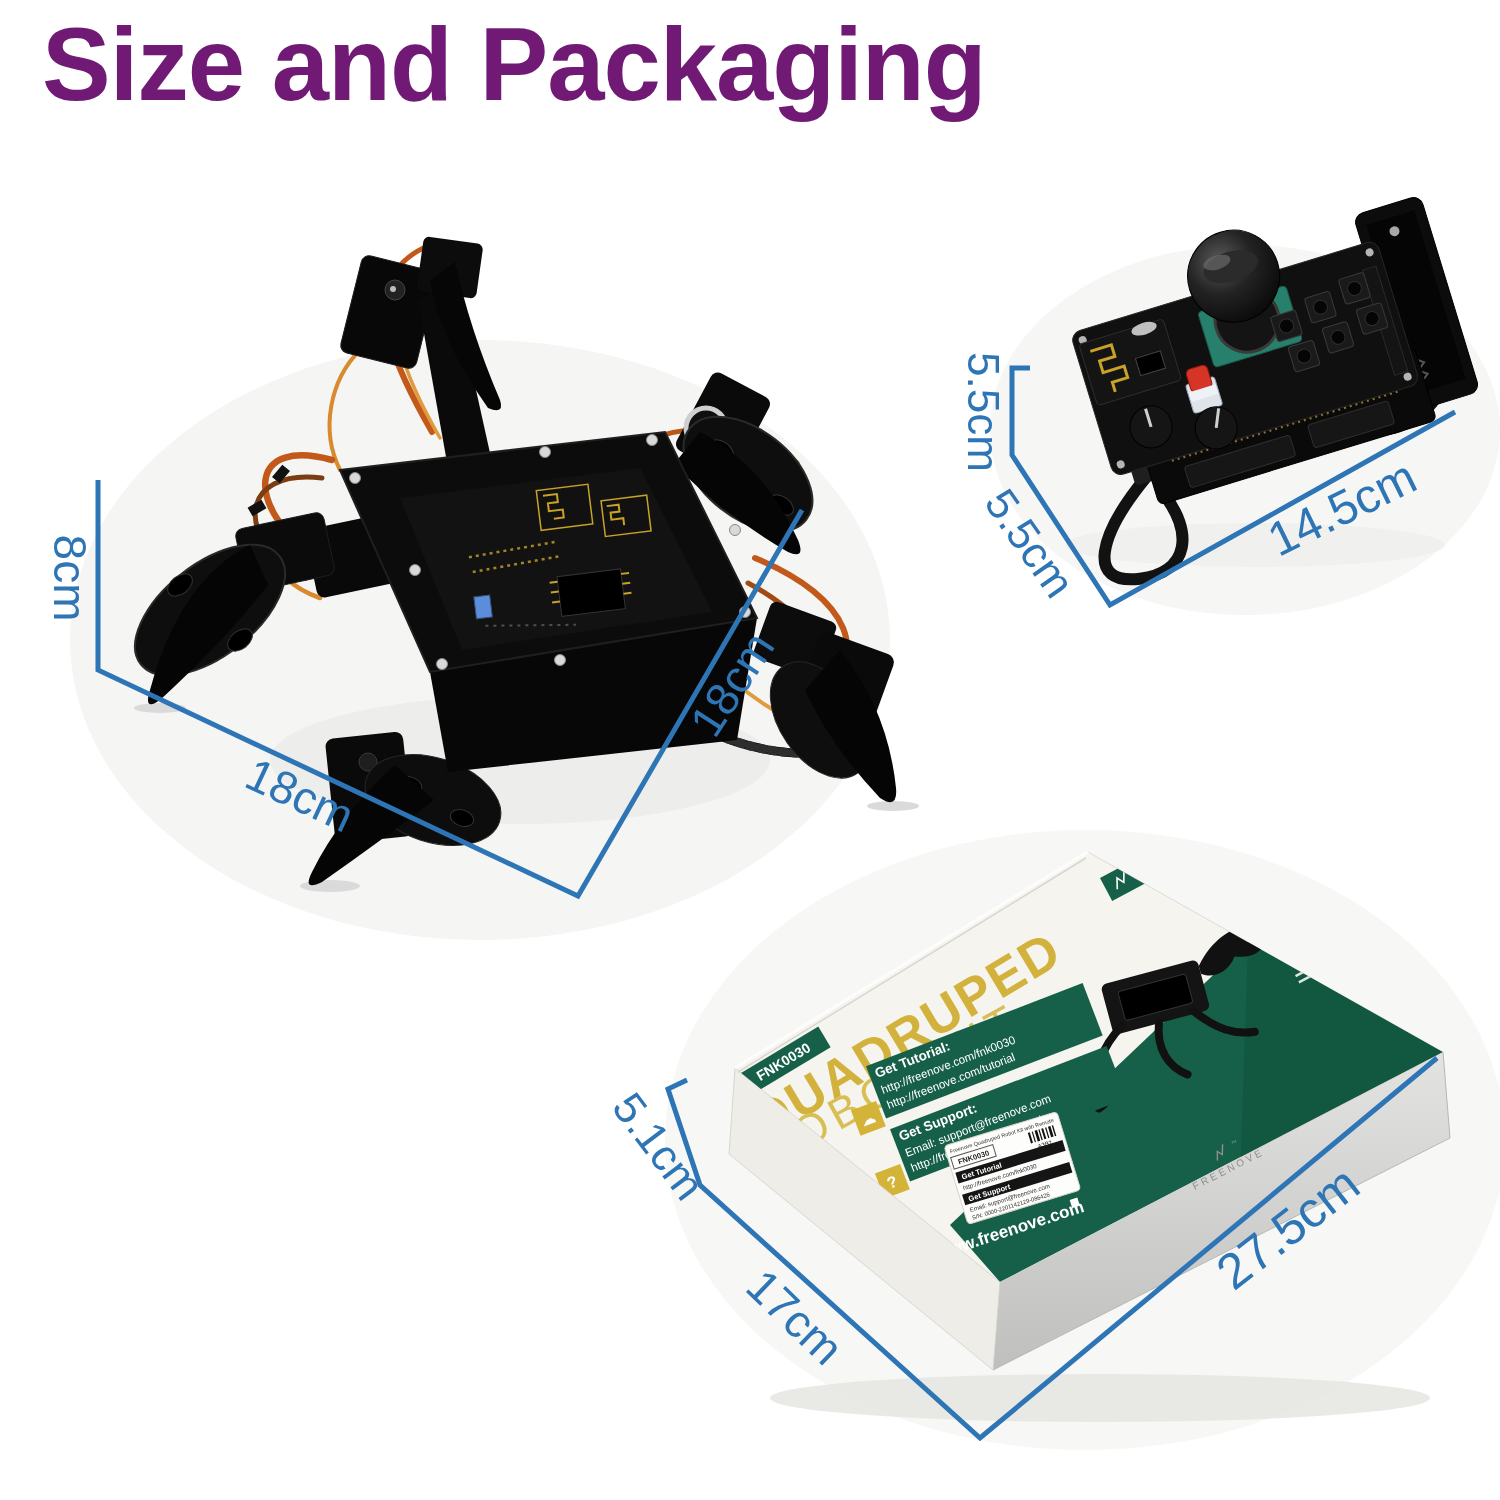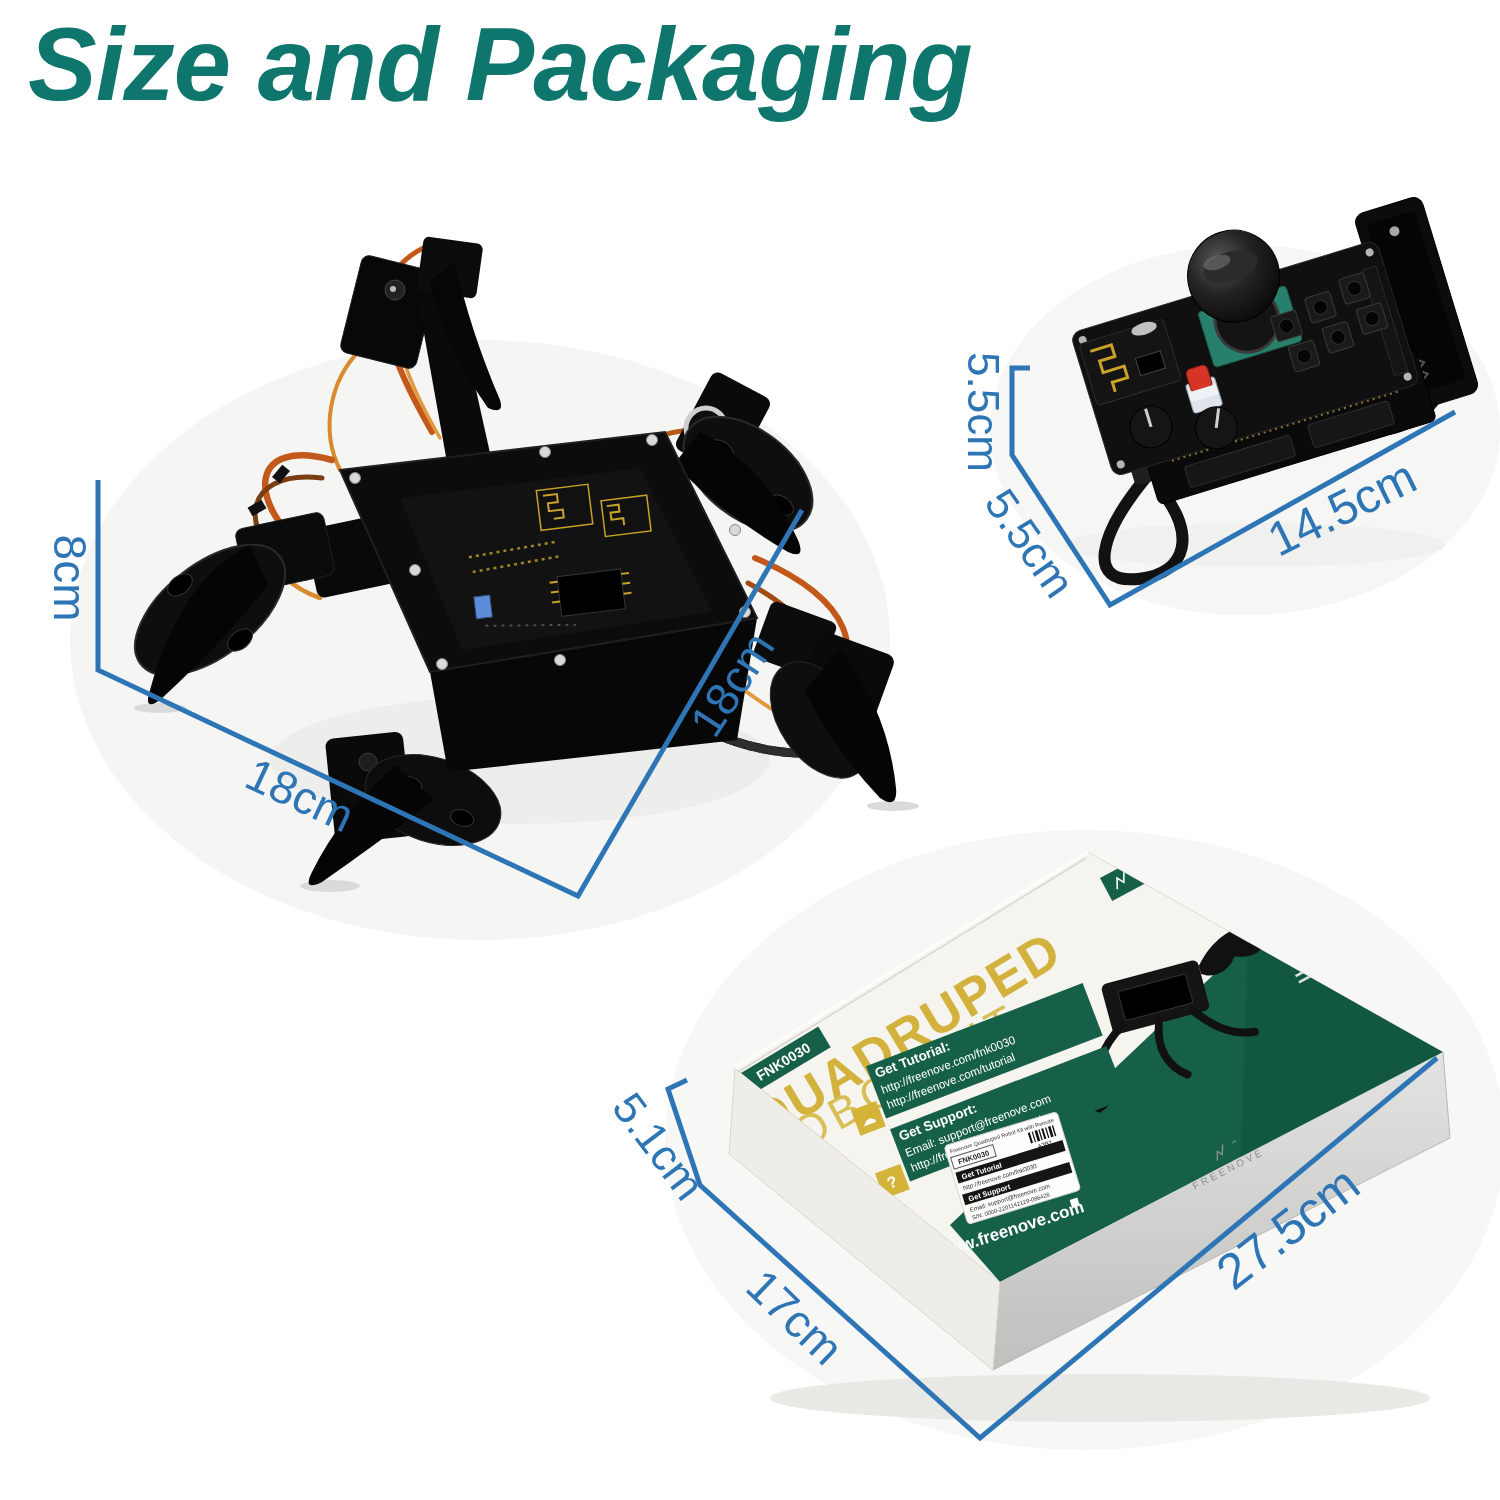--- a/index.html
+++ b/index.html
@@ -1,19 +1,19 @@
 <!DOCTYPE html>
 <html><head>
 <meta charset="utf-8">
 <style>
   html,body{margin:0;padding:0;background:#ffffff;}
   #page{position:relative;width:1500px;height:1500px;background:#ffffff;overflow:hidden;
         font-family:"Liberation Sans",sans-serif;}
-  #title{position:absolute;left:28px;top:6px;font-size:103px;font-weight:bold;font-style:italic;
-         color:#0f766e;letter-spacing:-1px;white-space:nowrap;}
+  #title{position:absolute;left:42px;top:6px;font-size:103px;font-weight:bold;
+         color:#701a75;letter-spacing:-1px;white-space:nowrap;}
   svg{position:absolute;left:0;top:0;}
   .dim{fill:#2e75b6;font-family:"Liberation Sans",sans-serif;font-weight:400;}
   .boxgold{fill:#d2b23c;font-weight:bold;}
   .wtxt{fill:#ffffff;font-family:"Liberation Sans",sans-serif;}
 </style>
 </head>
 <body>
 
 <div id="page">
   <div id="title">Size and Packaging</div>

